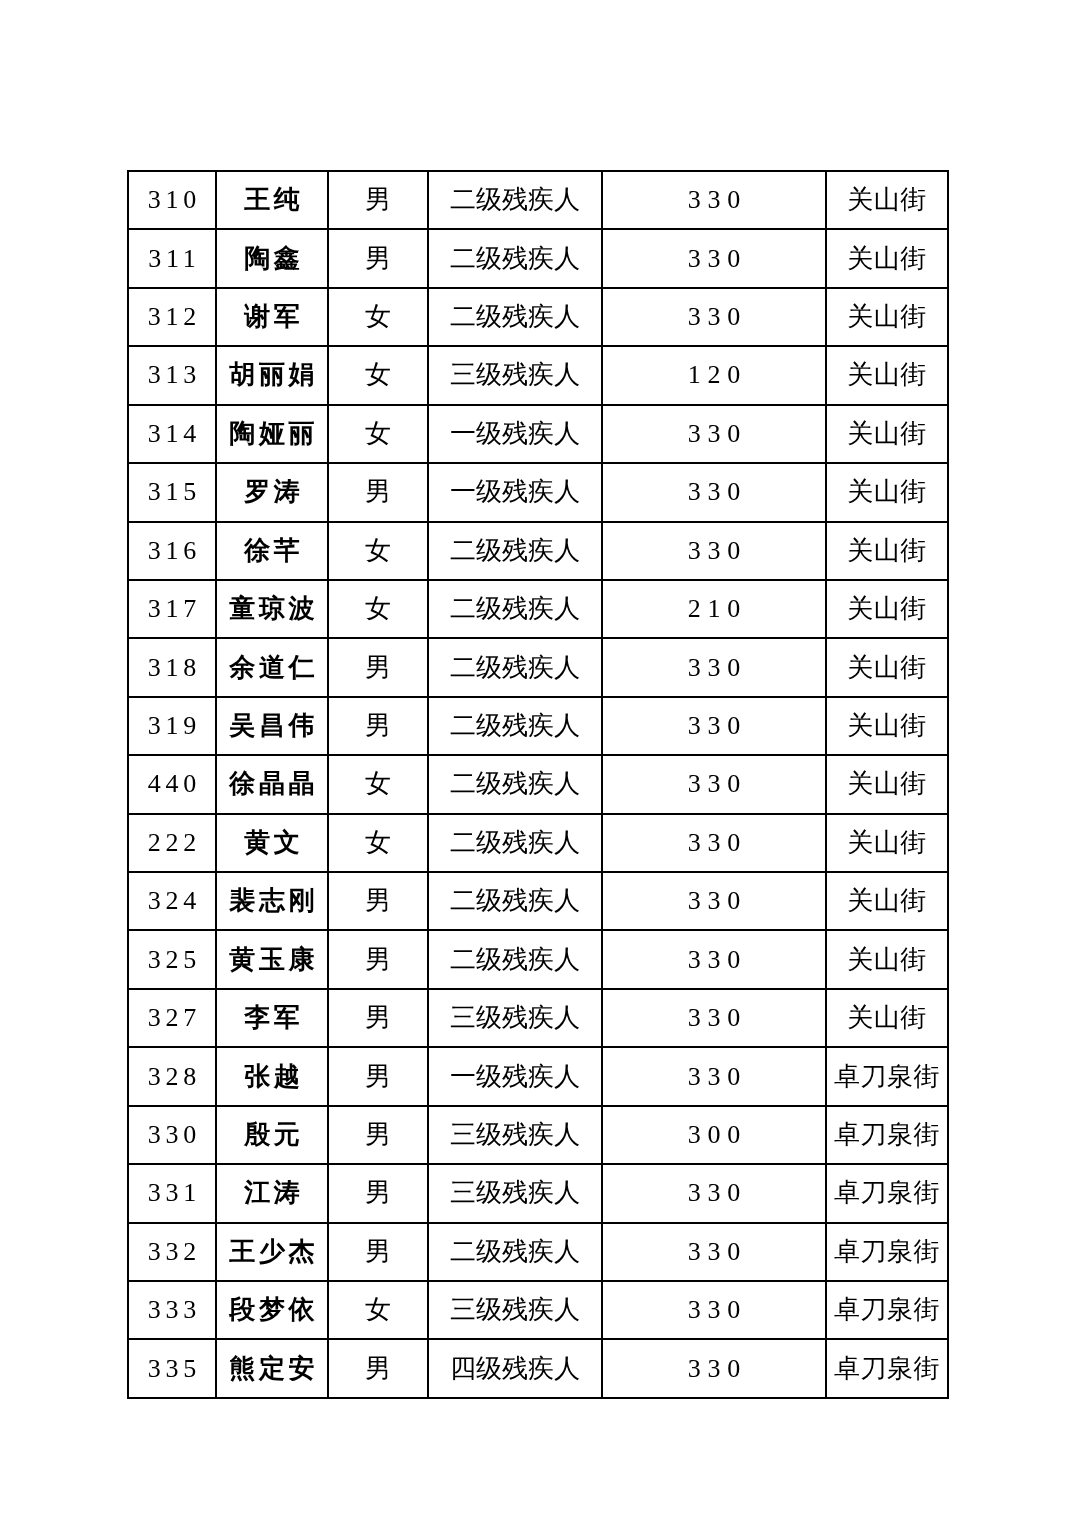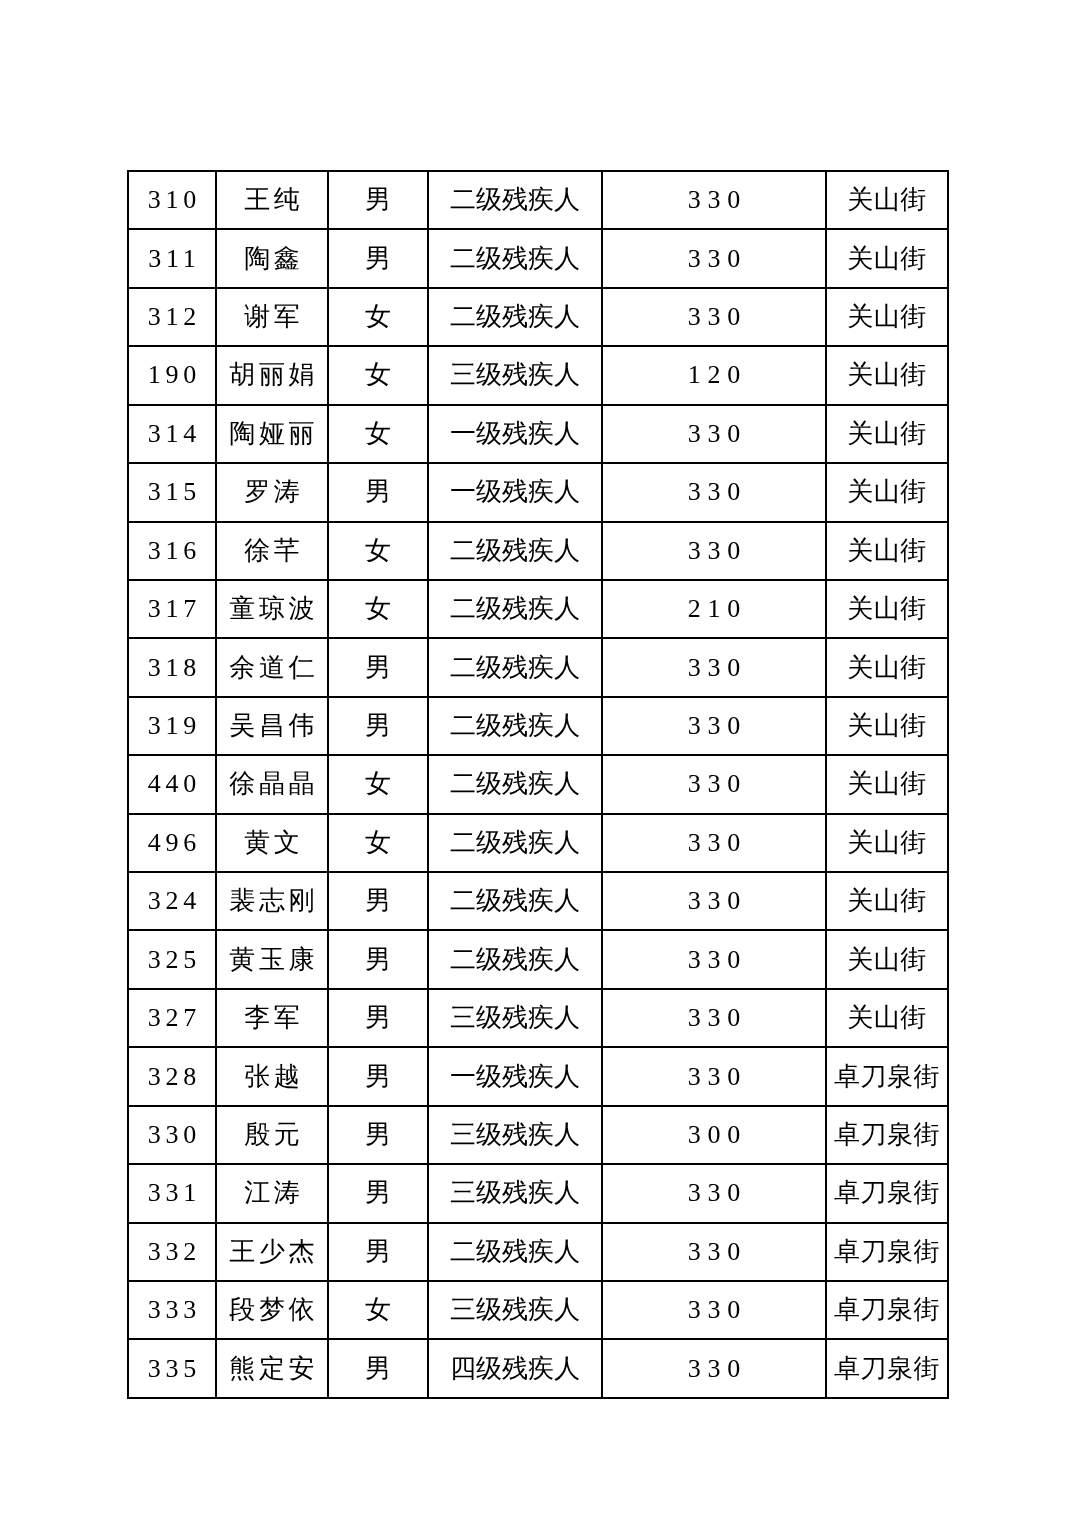--- a/index.html
+++ b/index.html
@@ -42,20 +42,21 @@
     text-indent: 0.18em; 
   }
   td.col-amount {
     font-size: 24px;
     letter-spacing: 0.26em;
     text-indent: 0.26em;
   }
   td.col-name {
     letter-spacing: 0.14em;
     text-indent: 0.14em;
+    font-weight: bold;
   }
   td.col-street {
     letter-spacing: 0.02em;
   }
 </style>
 </head>
 <body>
 
 <div class="page">
   <table class="roster">
@@ -86,21 +87,21 @@
         </tr>
         <tr>
           <td class="col-index">312</td>
           <td class="col-name">谢军</td>
           <td class="col-gender">女</td>
           <td class="col-category">二级残疾人</td>
           <td class="col-amount">330</td>
           <td class="col-street">关山街</td>
         </tr>
         <tr>
-          <td class="col-index">190</td>
+          <td class="col-index">313</td>
           <td class="col-name">胡丽娟</td>
           <td class="col-gender">女</td>
           <td class="col-category">三级残疾人</td>
           <td class="col-amount">120</td>
           <td class="col-street">关山街</td>
         </tr>
         <tr>
           <td class="col-index">314</td>
           <td class="col-name">陶娅丽</td>
           <td class="col-gender">女</td>
@@ -150,21 +151,21 @@
         </tr>
         <tr>
           <td class="col-index">440</td>
           <td class="col-name">徐晶晶</td>
           <td class="col-gender">女</td>
           <td class="col-category">二级残疾人</td>
           <td class="col-amount">330</td>
           <td class="col-street">关山街</td>
         </tr>
         <tr>
-          <td class="col-index">496</td>
+          <td class="col-index">222</td>
           <td class="col-name">黄文</td>
           <td class="col-gender">女</td>
           <td class="col-category">二级残疾人</td>
           <td class="col-amount">330</td>
           <td class="col-street">关山街</td>
         </tr>
         <tr>
           <td class="col-index">324</td>
           <td class="col-name">裴志刚</td>
           <td class="col-gender">男</td>

